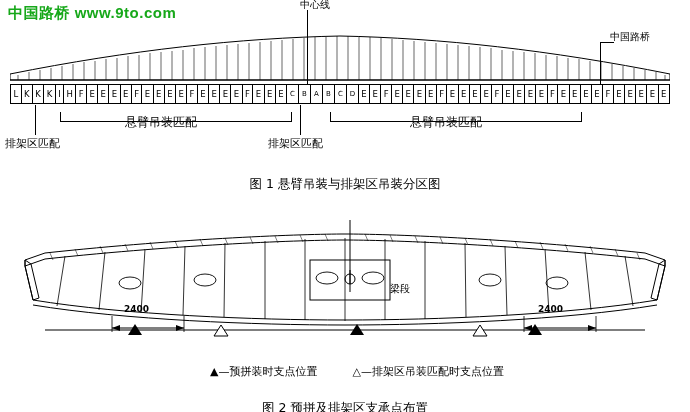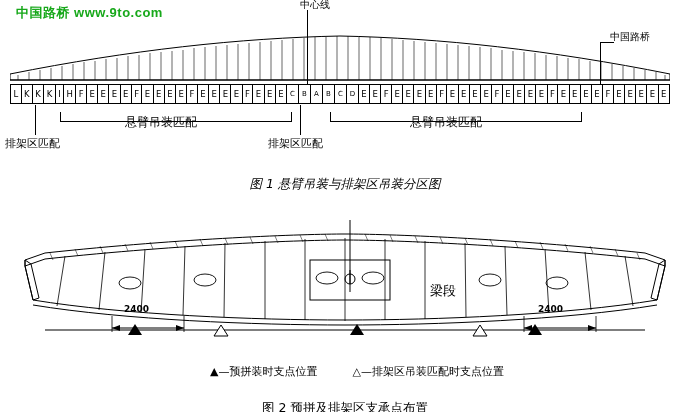--- a/index.html
+++ b/index.html
@@ -6,49 +6,48 @@
   body{
     width:690px;height:412px;
     background:#ffffff;
     font-family:"Liberation Sans", sans-serif;
     color:#000;
     position:relative;
     overflow:hidden;
   }
   .wm{
     position:absolute;left:8px;top:4px;
-    font-size:13px;color:#17a81a;font-weight:bold;
+    font-size:15px;color:#17a81a;font-weight:bold;
     letter-spacing:0.5px;
     white-space:nowrap;
-    margin-left:8px;
   }
   .fig{position:absolute;}
 
   
   #fig1{left:0;top:0;width:690px;height:200px;}
 
   .cap{
     position:absolute;
     width:100%;
     text-align:center;
     font-size:12.5px;
     font-family:"DejaVu Sans", sans-serif;
     color:#000;
     white-space:nowrap;
   }
-  #cap1{top:176px;left:0;font-style:italic;}
+  #cap1{top:176px;left:0;}
 
   .lbl{
     position:absolute;
     font-size:10px;
     font-family:"DejaVu Sans", sans-serif;
     white-space:nowrap;
     color:#000;
   }
-  .lbl-sm{font-size:13px;padding-left:40px;}
+  .lbl-sm{font-size:10px;}
 
   
   #deckbox{
     position:absolute;
     left:10px;top:84px;width:660px;height:20px;
     border:1px solid #000;
     background:#fff;
     box-sizing:border-box;
     display:flex;
     align-items:stretch;

